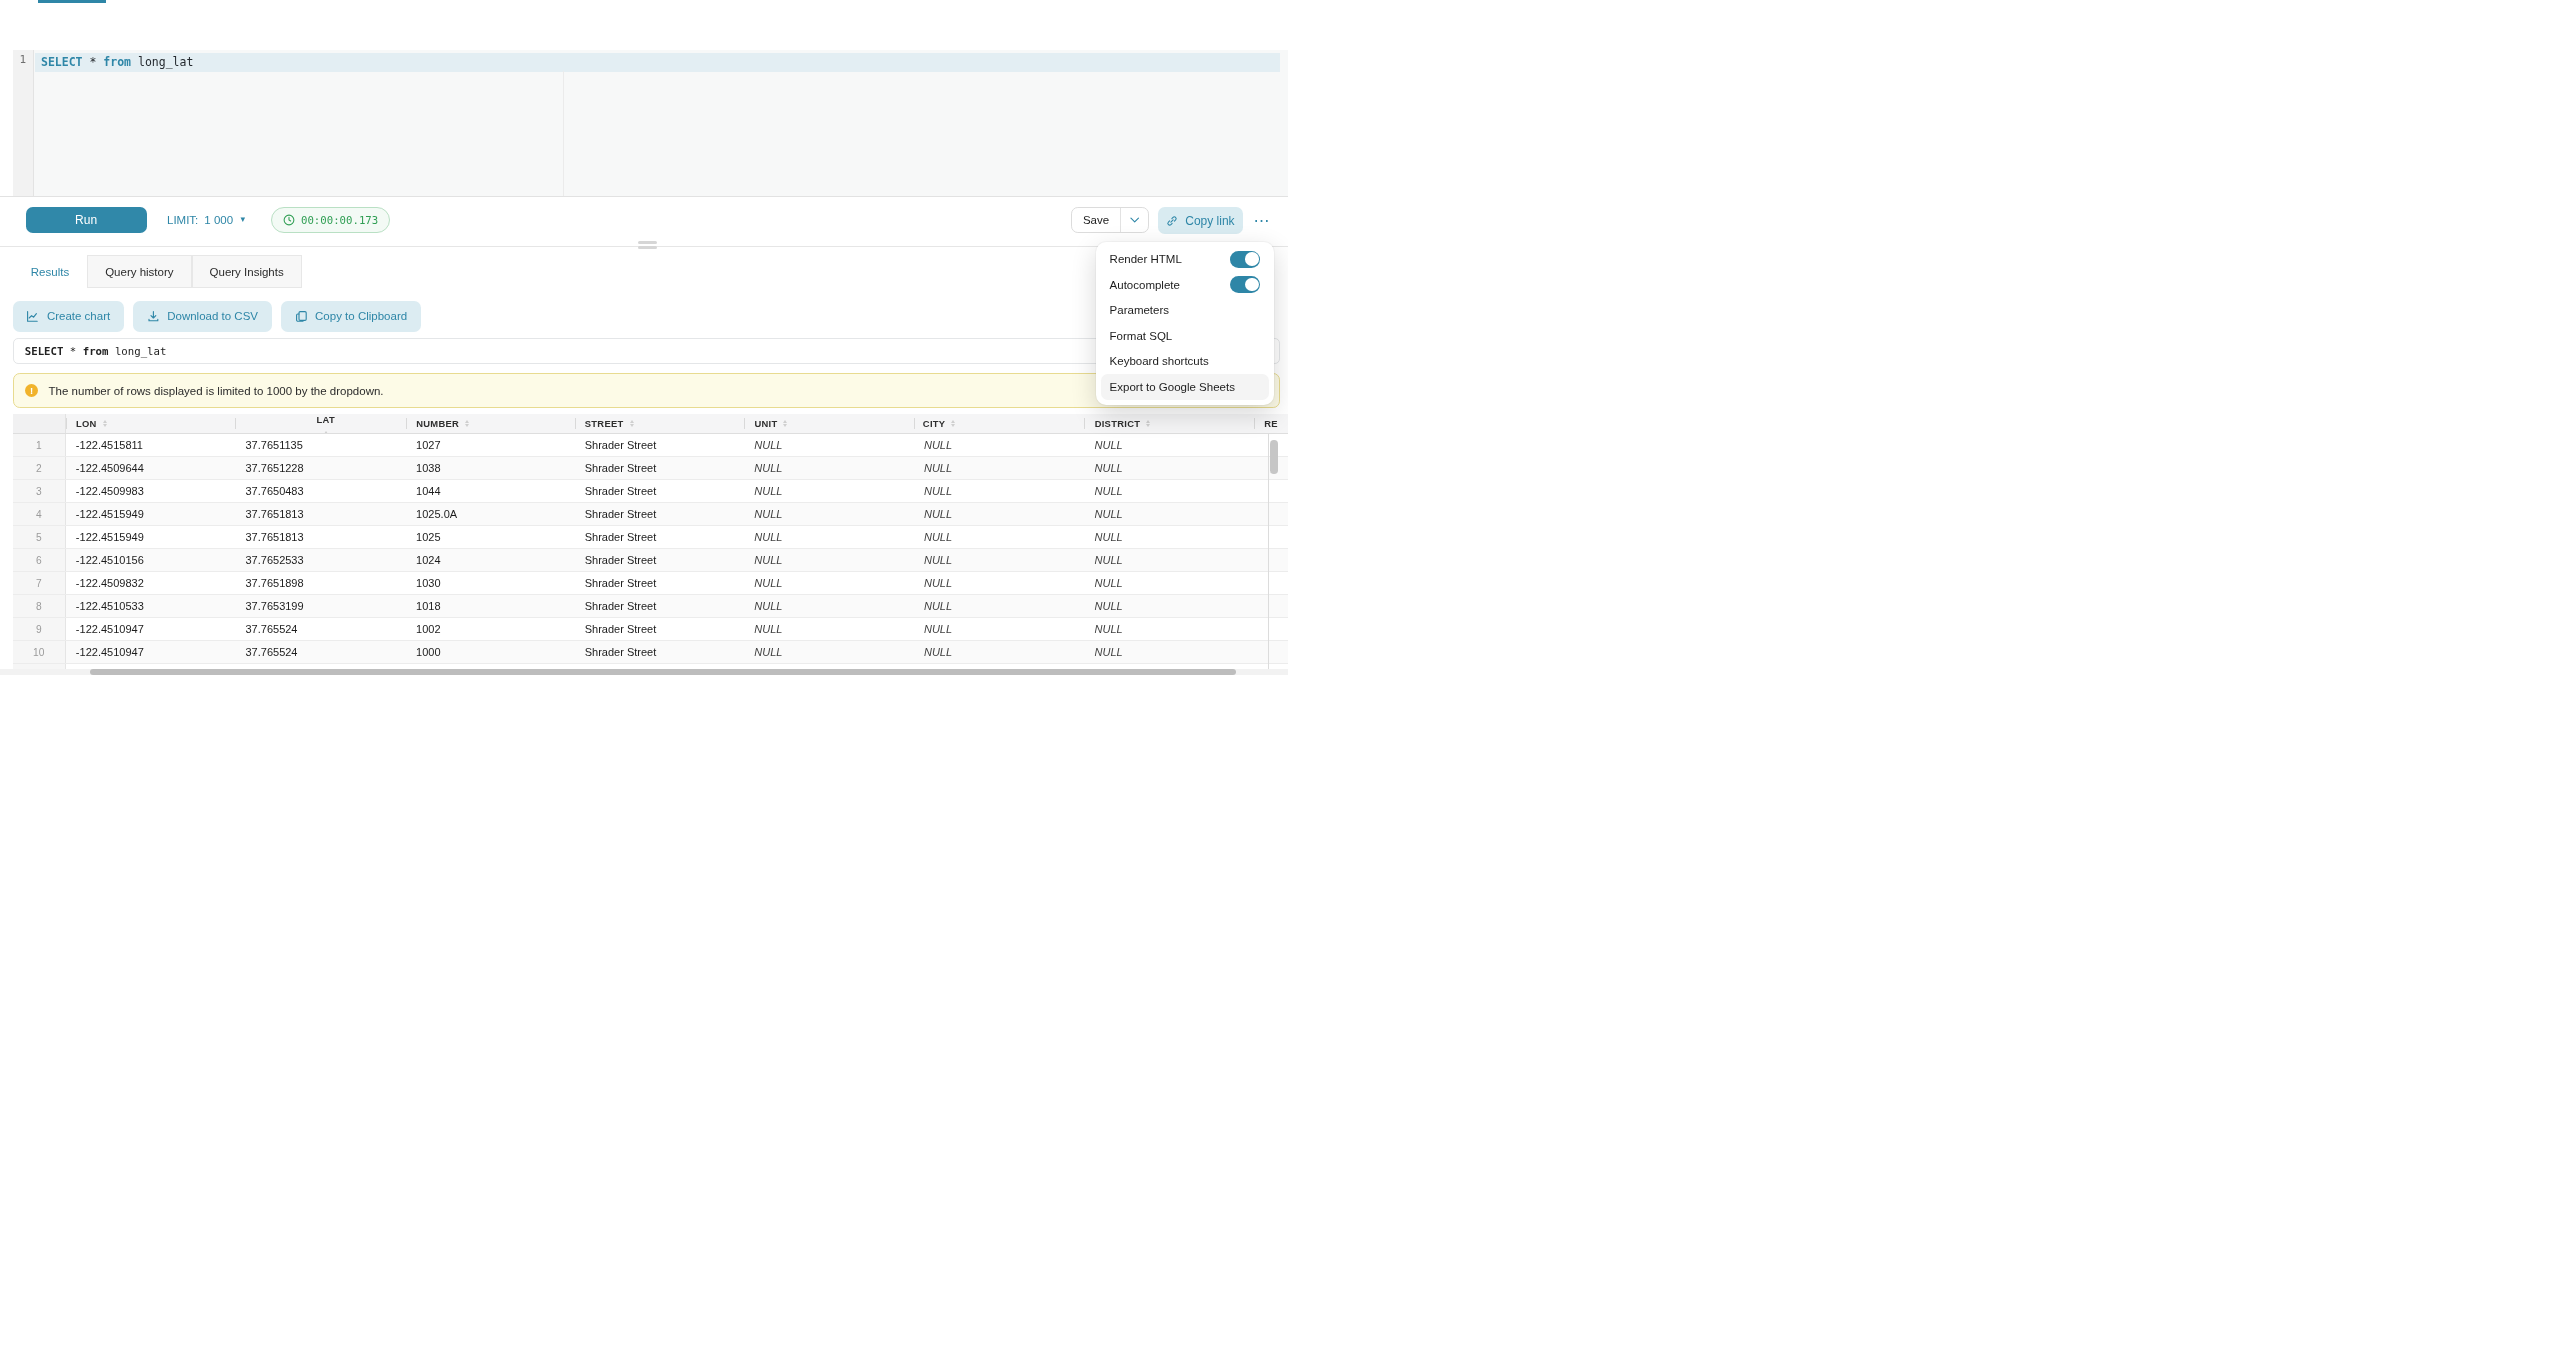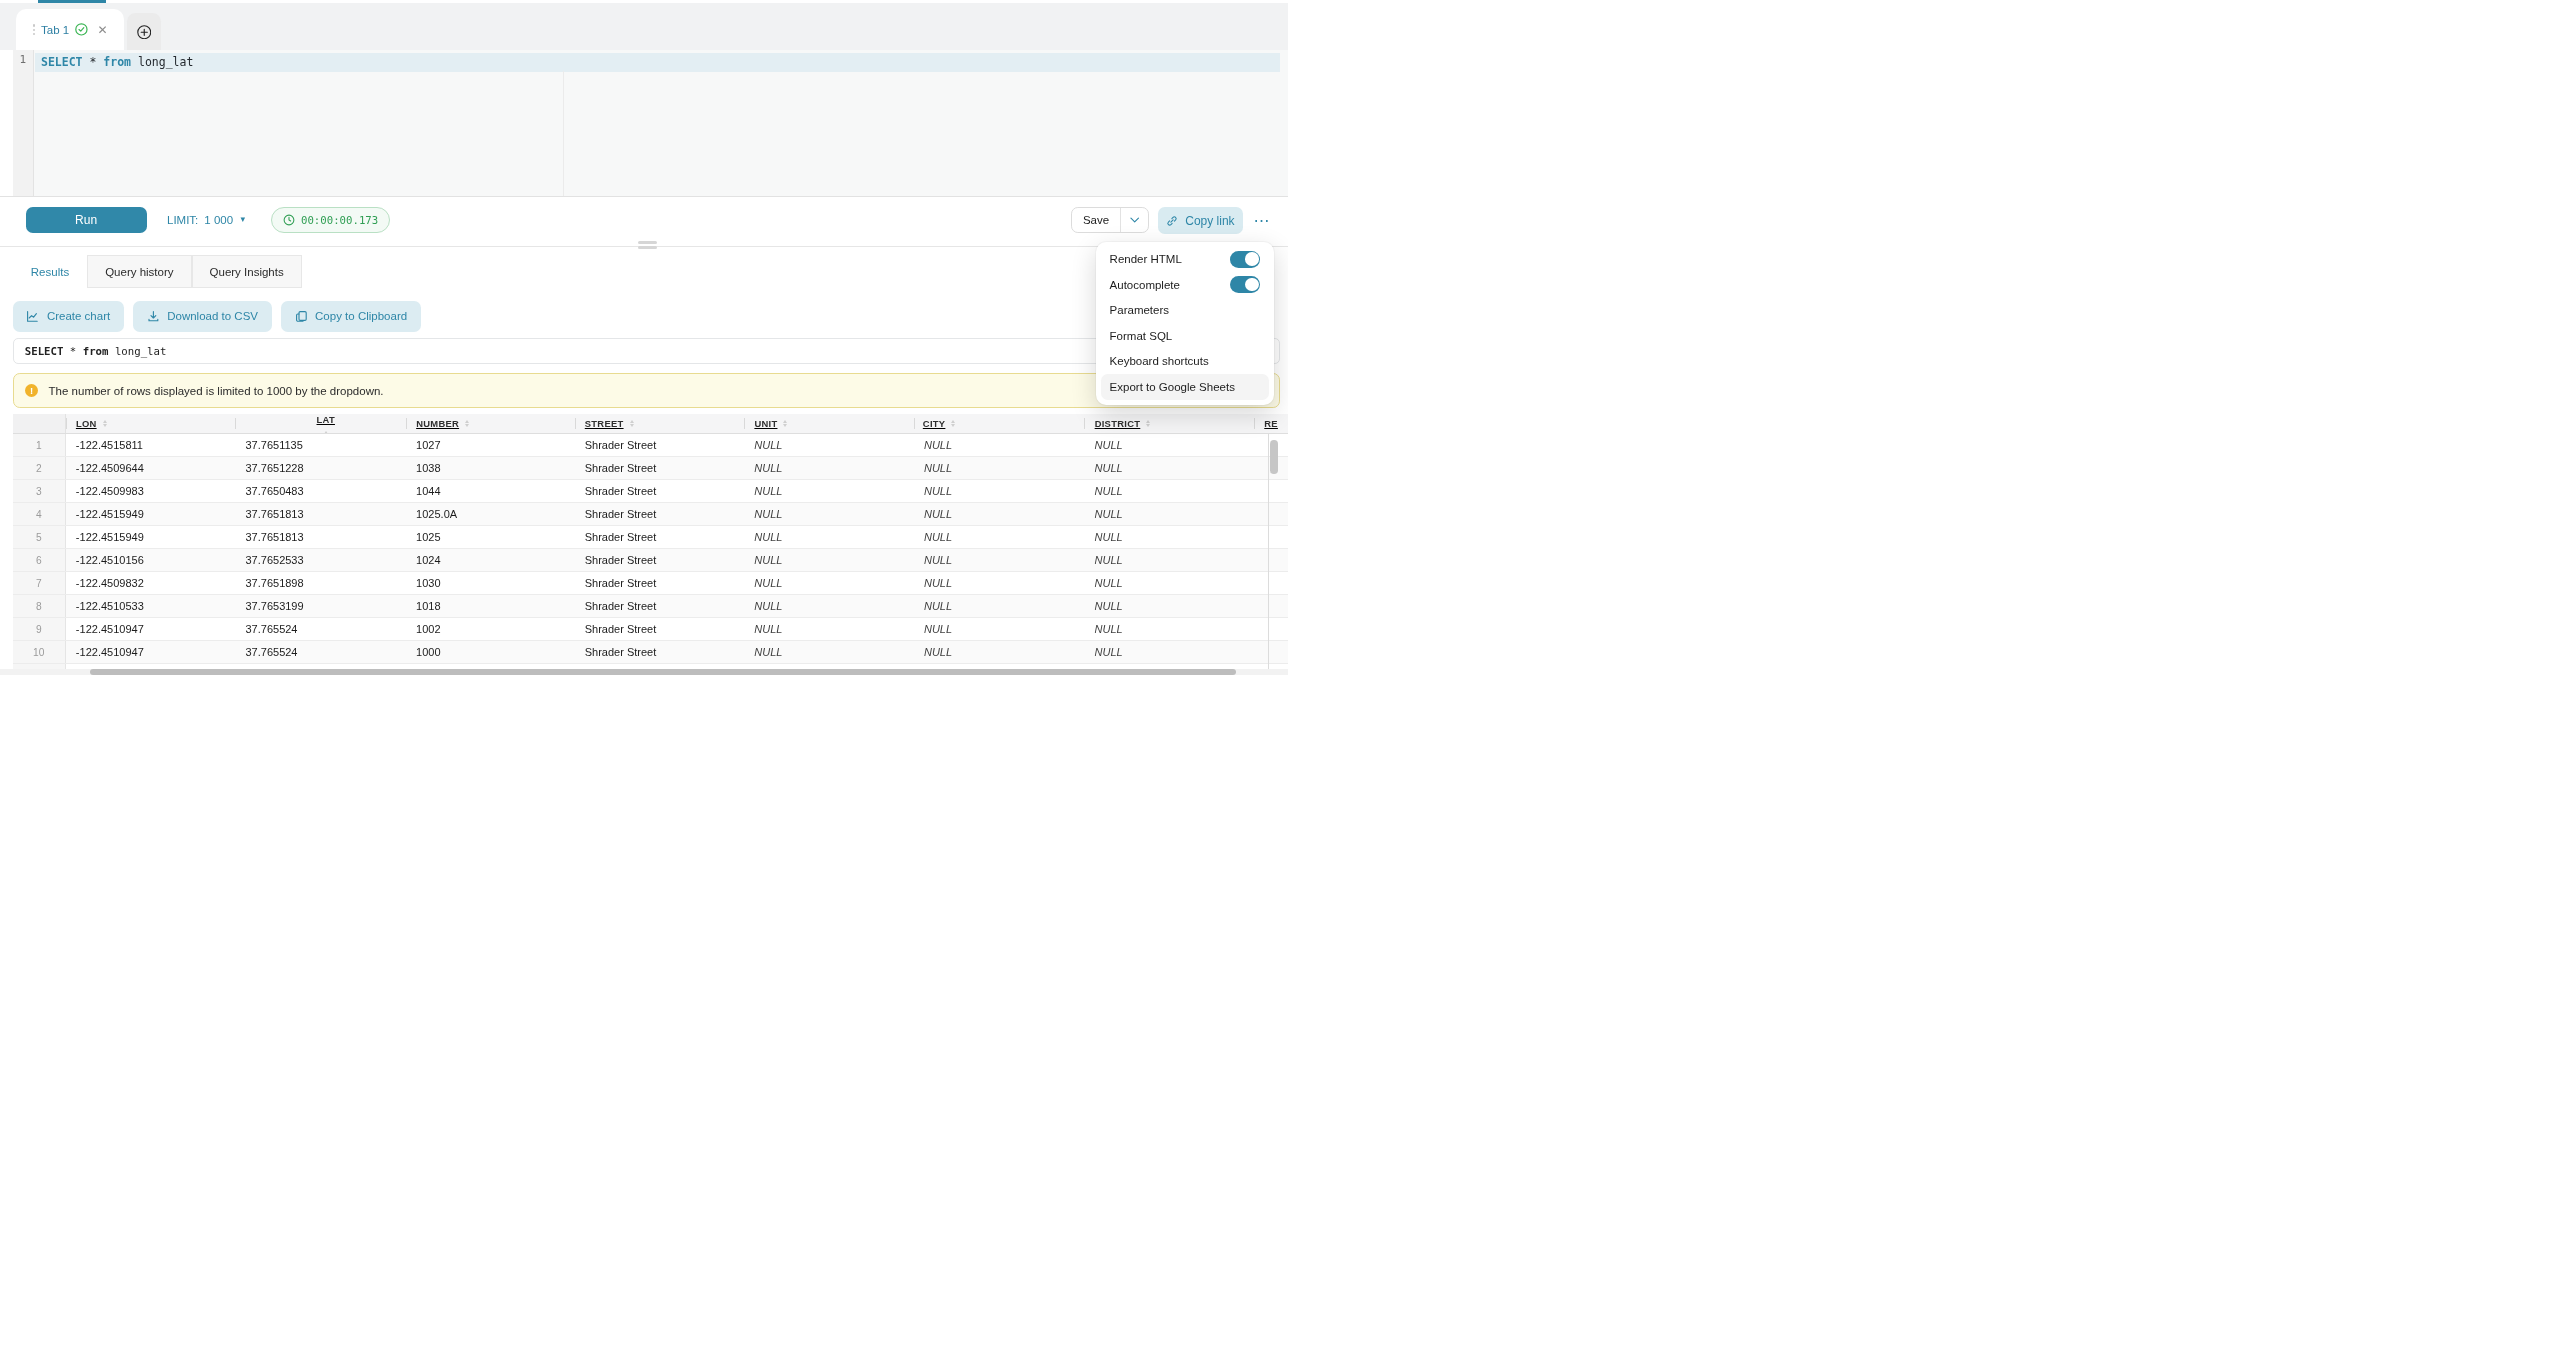--- a/index.html
+++ b/index.html
@@ -72,21 +72,21 @@
   .sql-echo .kw { color:#222; font-weight:bold; }
 
   
   .banner { position:absolute; left:12.8px; top:373px; right:7.7px; height:35px; background:#fdfbe7; border:0.9px solid #e8db90;
     border-radius:6.8px; display:flex; align-items:center; padding-left:11px; gap:10.2px; }
   .warn-ic { width:13.6px; height:13.6px; border-radius:50%; background:#f1b32c; color:#fff; font-size:9.4px; font-weight:bold;
     display:flex; align-items:center; justify-content:center; flex:0 0 13.6px; }
   .banner .msg { font-size:11.5px; color:#2b2b2b; }
 
   
-  .thead { position:absolute; left:12.8px; top:414px; right:0; height:19.6px; background:#f5f5f6; border-bottom:0.9px solid #dedede; display:flex;text-decoration:underline; }
+  .thead { position:absolute; left:12.8px; top:414px; right:0; height:19.6px; background:#f5f5f6; border-bottom:0.9px solid #dedede; display:flex; }
   .th { display:flex; align-items:center; gap:6px; padding-left:10.2px; font-size:9.4px; font-weight:bold; color:#2f2f2f;
     letter-spacing:0.3px; position:relative; cursor:pointer; overflow:hidden; }
   .th:not(:first-child)::before { content:""; position:absolute; left:0; top:4.3px; width:0.9px; height:11px; background:#d9d9d9; }
   .th:first-child { background:#f1f1f2; border-right:0.9px solid #e2e2e2; }
   .sort { display:flex; flex-direction:column; gap:0.9px; }
   .sort i { width:0; height:0; border-left:2.6px solid transparent; border-right:2.6px solid transparent; }
   .sort .up { border-bottom:3.4px solid #cfcfcf; }
   .sort .dn { border-top:3.4px solid #cfcfcf; }
   .tbody { position:absolute; left:12.8px; top:434px; right:0; height:239px; overflow:hidden; }
   .tr { display:flex; height:23px; border-bottom:0.9px solid #ececec; background:#fff; }
@@ -110,45 +110,20 @@
 
   svg { display:block; }
 </style>
 </head>
 <body>
 
 <div class="page">
 
   <div class="accent"></div>
 
-  <div class="tabbar">
-    <div class="querytab">
-      <span class="dots">
-          <i></i>
-          <i></i>
-          <i></i>
-        </span>
-      <span class="label">Tab 1</span>
-      <span>
-        <svg width="12.8" height="12.8" viewBox="0 0 16 16">
-            <circle cx="8" cy="8" r="7" fill="none" stroke="#3bb554" stroke-width="1.5"></circle>
-            <path d="M5 8.2 L7.2 10.2 L11 5.8" fill="none" stroke="#3bb554" stroke-width="1.5" stroke-linecap="round" stroke-linejoin="round"></path>
-          </svg>
-      </span>
-      <span class="closex">✕</span>
-    </div>
-    <div class="plustab">
-      <span>
-        <svg width="14.5" height="14.5" viewBox="0 0 18 18">
-            <circle cx="9" cy="9" r="8" fill="none" stroke="#222" stroke-width="1.4"></circle>
-            <path d="M9 5.2 V12.8 M5.2 9 H12.8" stroke="#222" stroke-width="1.4" stroke-linecap="round"></path>
-          </svg>
-      </span>
-    </div>
-  </div>
 
   <div class="editor">
     <div class="leftstrip"></div>
     <div class="active-line"></div>
     <div class="gutter">
       <span class="ln">1</span>
     </div>
     <div class="codeline"><span class="kw">SELECT</span><span> * </span><span class="kw">from</span><span> long_lat</span></div>
     <div class="vline"></div>
   </div>

